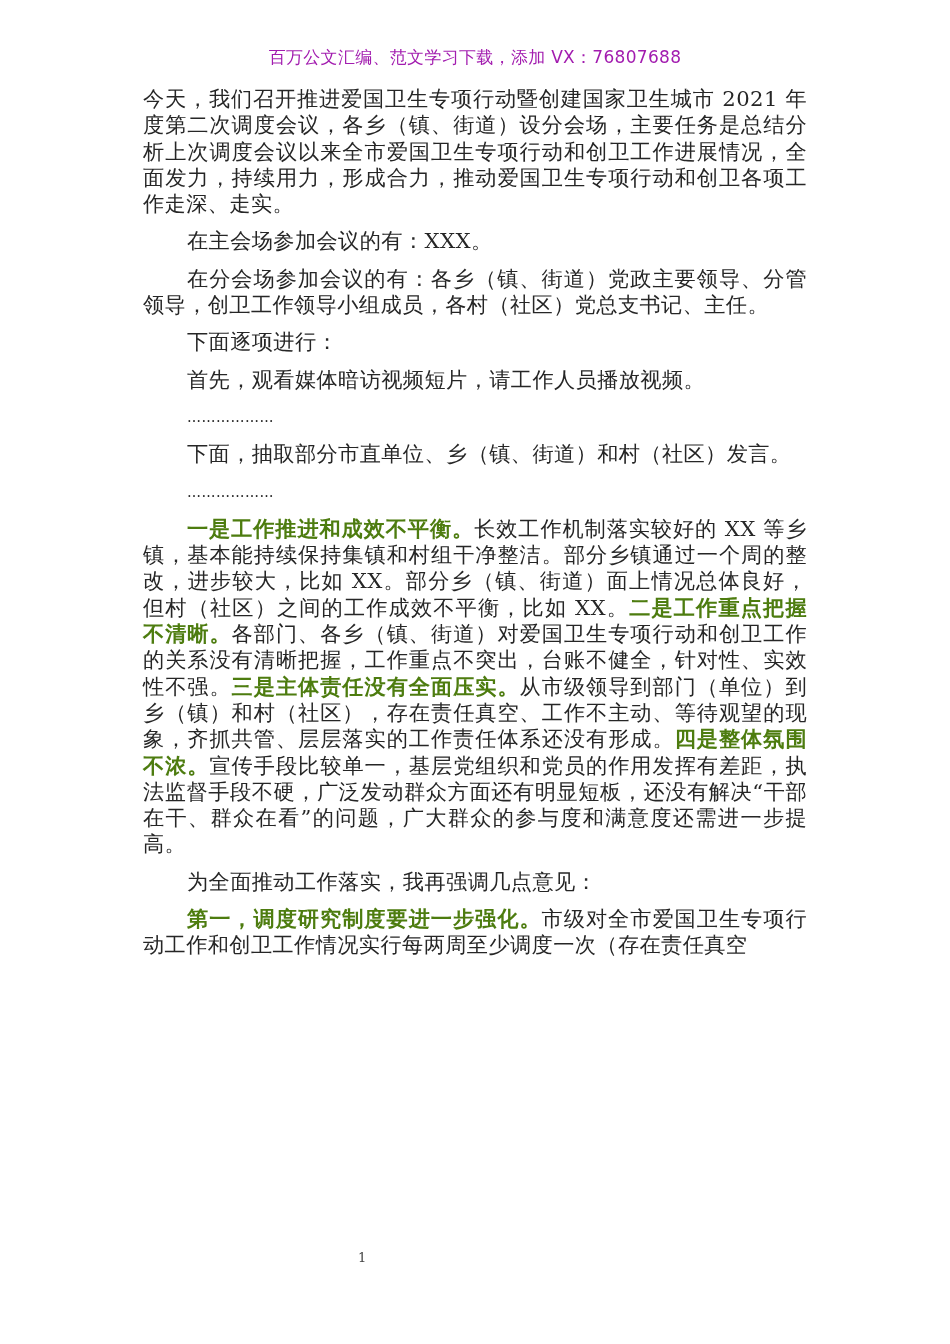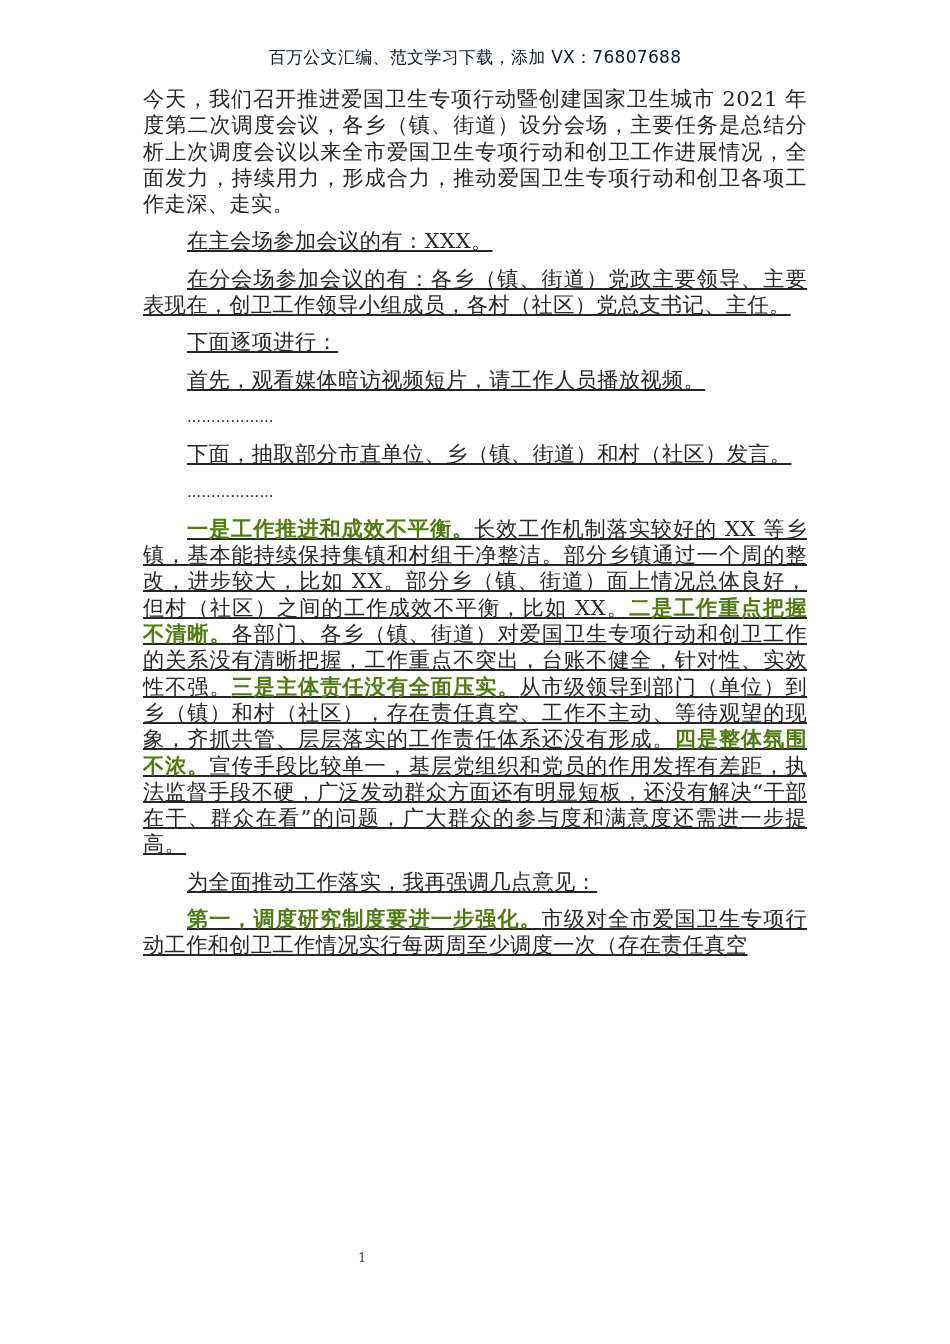--- a/index.html
+++ b/index.html
@@ -1,37 +1,37 @@
 <!DOCTYPE html>
 <html><head>
 <meta charset="utf-8">
 <style>
   html, body { margin: 0; padding: 0; background: #ffffff; }
   body { width: 950px; height: 1344px; position: relative; overflow: hidden;
          font-family: "DejaVu Serif", "Liberation Serif", serif; color: #262626; }
   .header { position: absolute; top: 46px; left: 0; width: 950px; text-align: center;
             font-family: "DejaVu Sans", "Liberation Sans", sans-serif; font-size: 17px;
-            color: #0f172a; letter-spacing: 0.3px; }
+            color: #a21caf; letter-spacing: 0.3px; }
   .content { position: absolute; top: 86px; left: 143px; width: 664px; }
   .para { margin: 0 0 11px 0; font-size: 21.2px; line-height: 26.3px; text-align: justify;
           letter-spacing: 0.4px; }
-  .indent { text-indent: 44px; text-decoration: underline; }
+  .indent { text-indent: 44px; }
   .dots { margin: 0 0 11px 44px; font-size: 14px; line-height: 26.3px; letter-spacing: 0.5px; }
   .b { font-weight: bold; color: #4d7c0f; }
   .page-num { position: absolute; top: 1250px; left: 358px; font-size: 13px; color: #444; }
 </style>
 </head>
 <body>
 
 <div class="header">百万公文汇编、范文学习下载，添加 VX：76807688</div>
 
 <div class="content">
   <p class="para"><span>今天，我们召开推进爱国卫生专项行动暨创建国家卫生城市 2021 年度第二次调度会议，各乡（镇、街道）设分会场，主要任务是总结分析上次调度会议以来全市爱国卫生专项行动和创卫工作进展情况，全面发力，持续用力，形成合力，推动爱国卫生专项行动和创卫各项工作走深、走实。</span></p>
   <p class="para indent"><span>在主会场参加会议的有：XXX。</span></p>
-  <p class="para indent"><span>在分会场参加会议的有：各乡（镇、街道）党政主要领导、主要表现在，创卫工作领导小组成员，各村（社区）党总支书记、主任。</span></p>
+  <p class="para indent"><span>在分会场参加会议的有：各乡（镇、街道）党政主要领导、分管领导，创卫工作领导小组成员，各村（社区）党总支书记、主任。</span></p>
   <p class="para indent"><span>下面逐项进行：</span></p>
   <p class="para indent"><span>首先，观看媒体暗访视频短片，请工作人员播放视频。</span></p>
   <p class="dots">………………</p>
   <p class="para indent"><span>下面，抽取部分市直单位、乡（镇、街道）和村（社区）发言。</span></p>
   <p class="dots">………………</p>
   <p class="para indent"><span class="b">一是工作推进和成效不平衡。</span><span>长效工作机制落实较好的 XX 等乡镇，基本能持续保持集镇和村组干净整洁。部分乡镇通过一个周的整改，进步较大，比如 XX。部分乡（镇、街道）面上情况总体良好，但村（社区）之间的工作成效不平衡，比如 XX。</span><span class="b">二是工作重点把握不清晰。</span><span>各部门、各乡（镇、街道）对爱国卫生专项行动和创卫工作的关系没有清晰把握，工作重点不突出，台账不健全，针对性、实效性不强。</span><span class="b">三是主体责任没有全面压实。</span><span>从市级领导到部门（单位）到乡（镇）和村（社区），存在责任真空、工作不主动、等待观望的现象，齐抓共管、层层落实的工作责任体系还没有形成。</span><span class="b">四是整体氛围不浓。</span><span>宣传手段比较单一，基层党组织和党员的作用发挥有差距，执法监督手段不硬，广泛发动群众方面还有明显短板，还没有解决“干部在干、群众在看”的问题，广大群众的参与度和满意度还需进一步提高。</span></p>
   <p class="para indent"><span>为全面推动工作落实，我再强调几点意见：</span></p>
   <p class="para indent"><span class="b">第一，调度研究制度要进一步强化。</span><span>市级对全市爱国卫生专项行动工作和创卫工作情况实行每两周至少调度一次（存在责任真空</span></p>
 </div>
 

